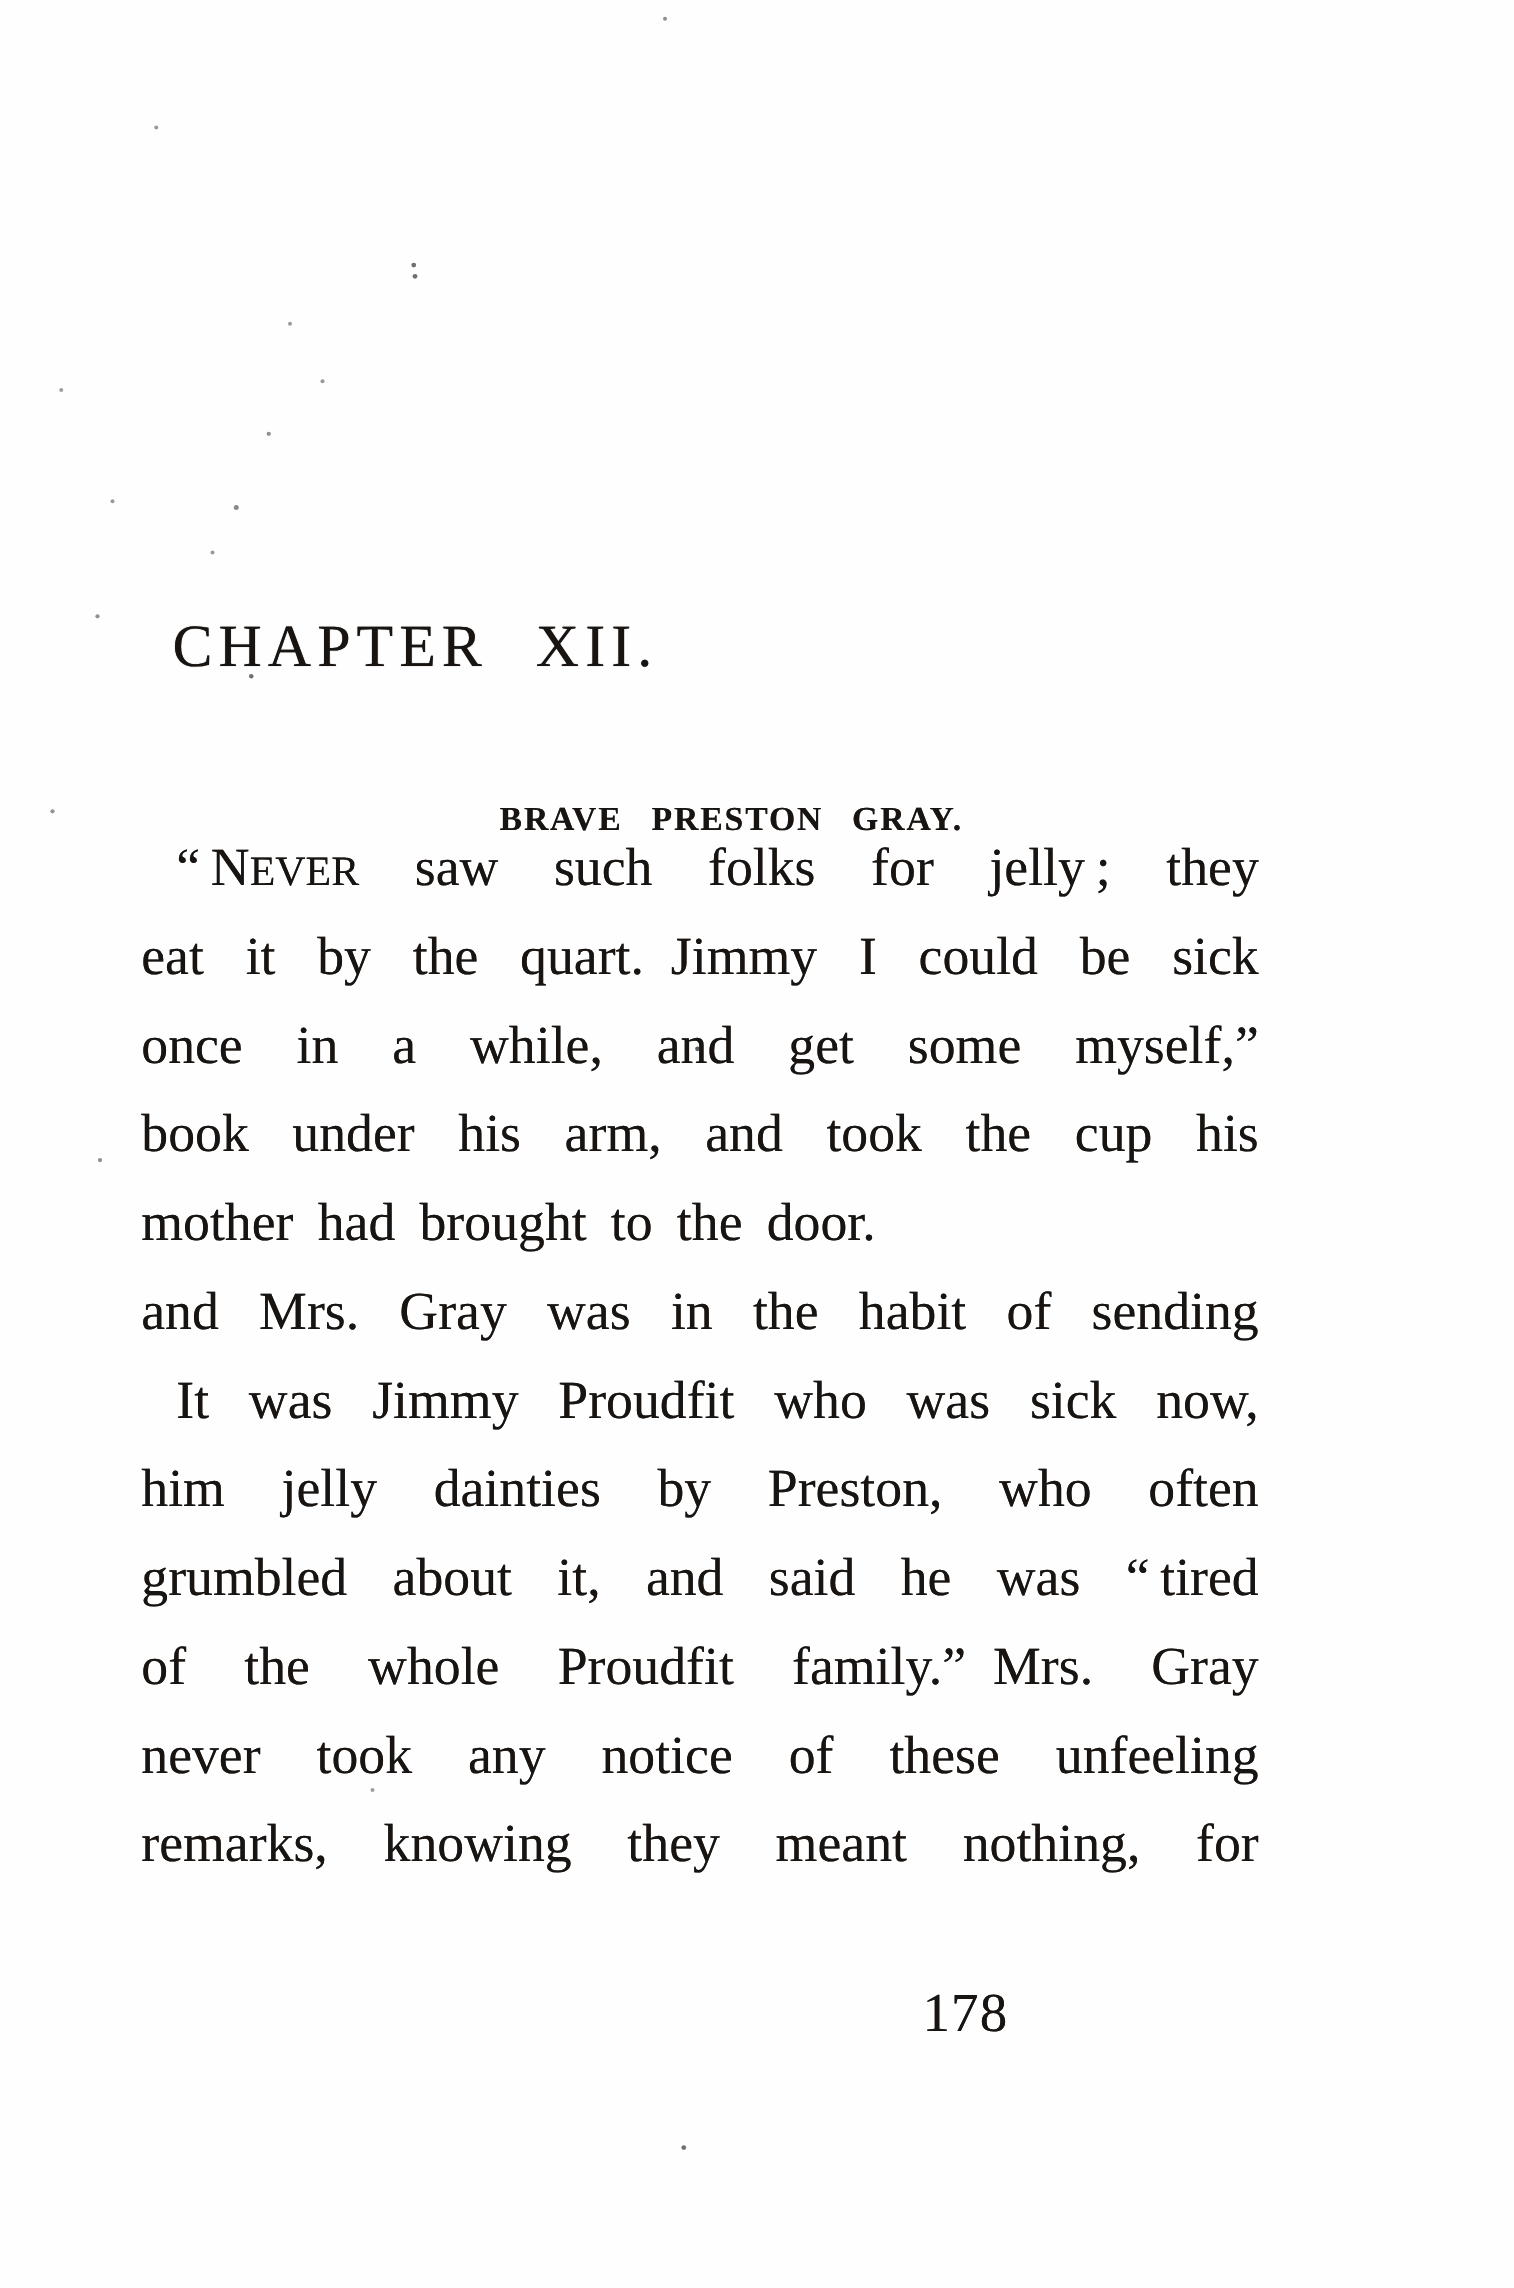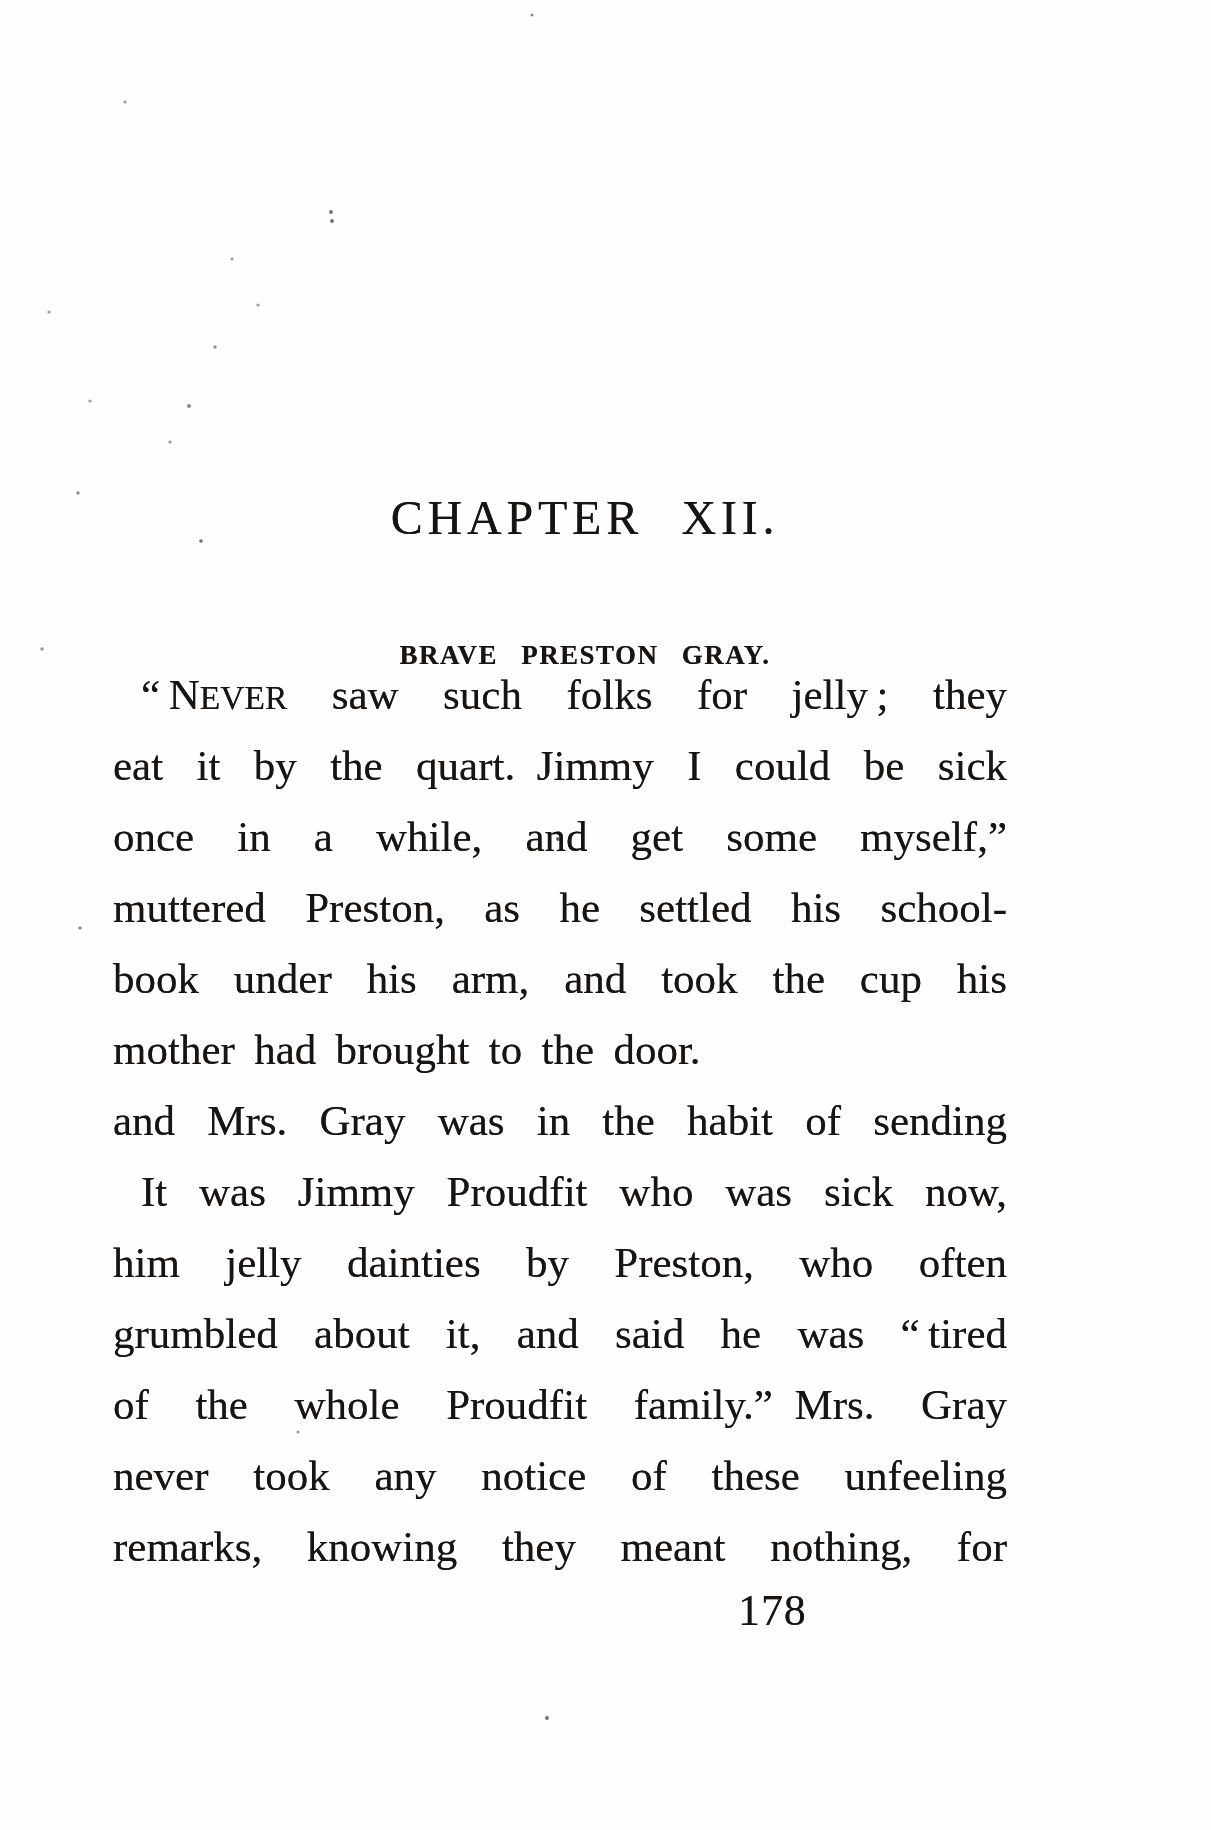--- a/index.html
+++ b/index.html
@@ -23,21 +23,20 @@
     left: 113px;
     top: 0;
     width: 894px;
     height: 100%;
   }
   .chapter-heading {
     position: absolute;
     left: 25px;
     top: 494px;
     width: 100%;
-    text-align: center;
     font-size: 48px;
     line-height: 48px;
     letter-spacing: 0.10em;
     word-spacing: 0.45em;
     white-space: nowrap;
     text-shadow: 0 0 0.6px rgba(20,16,12,0.85);
     font-family: Liberation Serif, serif;
   }
   .chapter-subtitle {
     position: absolute;
@@ -125,21 +124,20 @@
   <div class="column">
     <div class="chapter-heading">CHAPTER XII.</div>
 
     <div class="chapter-subtitle">BRAVE PRESTON GRAY.</div>
 
     <div class="body-text" id="body-text">
         <div>
           <div class="line indent"><span>“ N</span><span class="smallcaps">EVER</span><span> saw such folks for jelly ; they</span></div>
           <div class="line"><span>eat it by the quart. Jimmy I could be sick</span></div>
           <div class="line"><span>once in a while, and get some myself,”</span></div>
-          <div class="line"><span>muttered Preston, as he settled his school-</span></div>
           <div class="line"><span>book under his arm, and took the cup his</span></div>
           <div class="line endline"><span>mother had brought to the door.</span></div>
         </div>
         <div>
           <div class="line"><span>and Mrs. Gray was in the habit of sending</span></div>
           <div class="line indent"><span>It was Jimmy Proudfit who was sick now,</span></div>
           <div class="line"><span>him jelly dainties by Preston, who often</span></div>
           <div class="line"><span>grumbled about it, and said he was “ tired</span></div>
           <div class="line"><span>of the whole Proudfit family.” Mrs. Gray</span></div>
           <div class="line"><span>never took any notice of these unfeeling</span></div>

